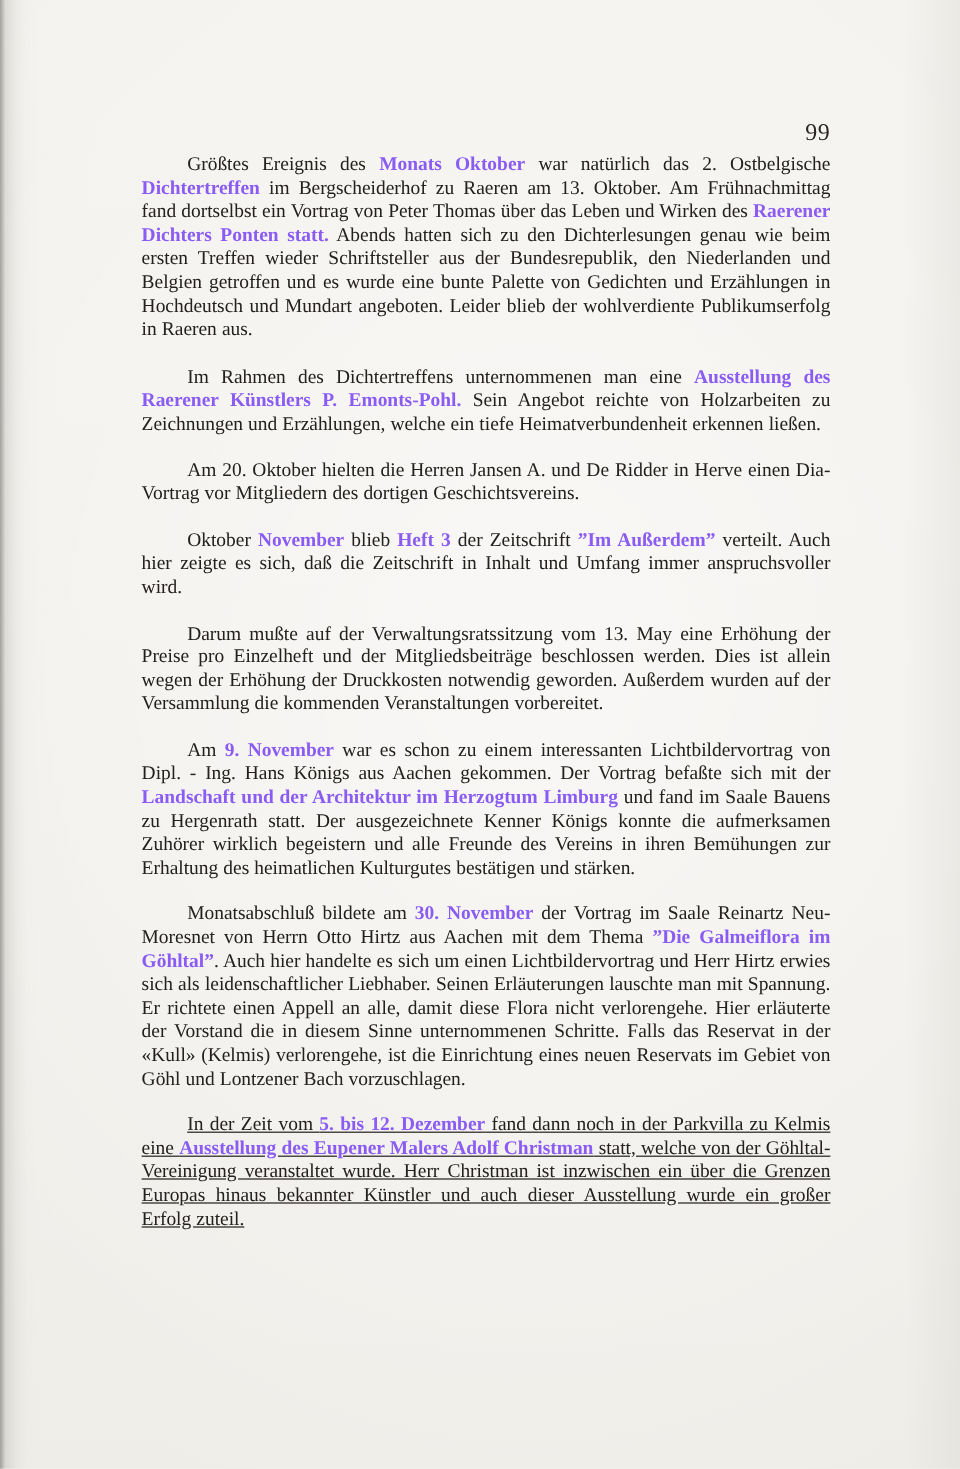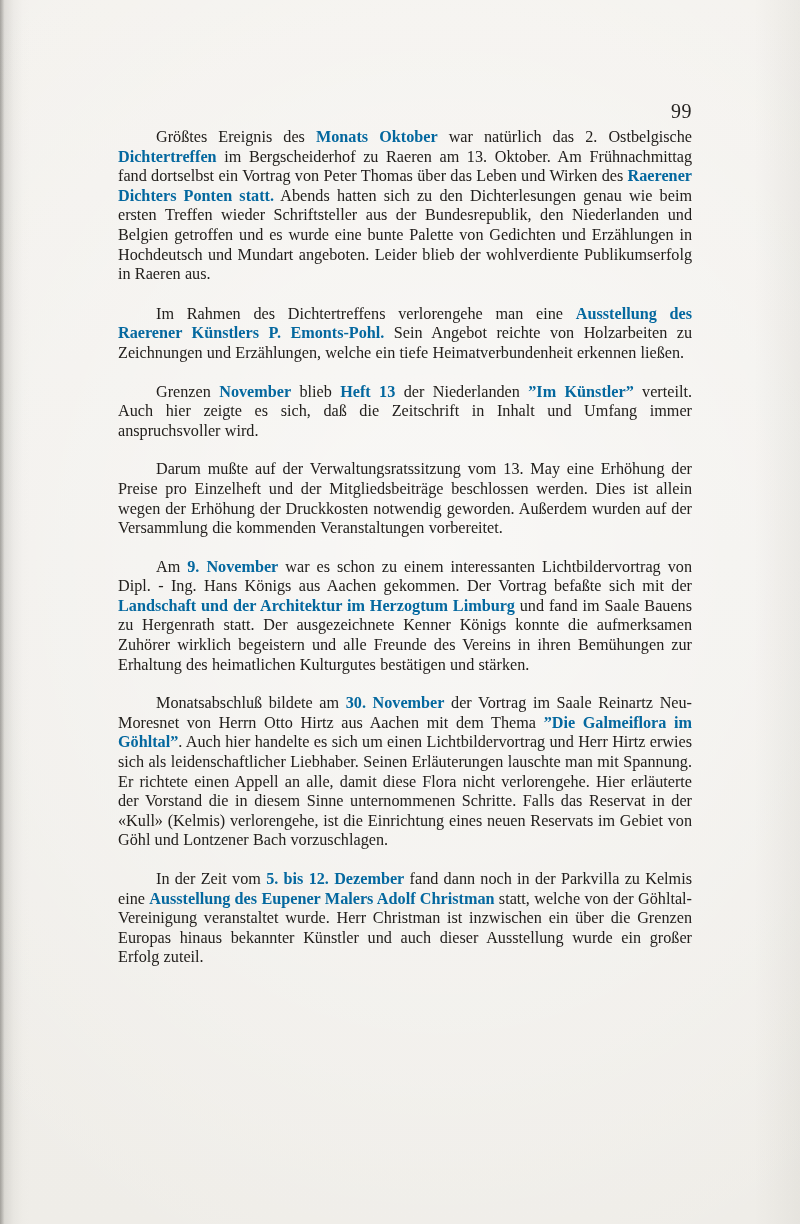--- a/index.html
+++ b/index.html
@@ -96,26 +96,26 @@
   p.para {
     margin: 0 0 19px 0;
     text-indent: 38px;
     text-align: justify;
     font-size: 16.2px;
     line-height: 19.6px;
     color: #25221f;
     word-spacing: 0.2px;
     -webkit-font-smoothing: antialiased;
   }
-  p.para:last-child { margin-bottom: 0; }
+  p.para:last-child { margin-bottom: 0; text-decoration: underline; }
 
   
   p.gap-lg { margin-bottom: 20px; }
 
-  b, strong { font-weight: bold; color: #0369a1; }
+  b, strong { font-weight: bold; color: #8b5cf6; }
 
   
   #content {
     filter: contrast(1.02) saturate(0.96);
   }
 </style>
 </head>
 <body>
 
 <div id="page" style="background: rgb(242, 240, 236);">
@@ -124,22 +124,23 @@
   <div id="gutter-shadow"></div>
   <div id="gutter-edge"></div>
   <div id="right-falloff"></div>
 
   <div id="content">
 
     <div id="folio">99</div>
 
     <div id="body-text" style="color: rgb(37, 34, 31);">
         <p class="para gap-lg"><span>Größtes Ereignis des </span><b>Monats Oktober</b><span> war natürlich das 2. Ostbelgische </span><b>Dichtertreffen</b><span> im Bergscheiderhof zu Raeren am 13. Oktober. Am Frühnachmittag fand dortselbst ein Vortrag von Peter Thomas über das Leben und Wirken des </span><b>Raerener Dichters Ponten statt.</b><span> Abends hatten sich zu den Dichterlesungen genau wie beim ersten Treffen wieder Schriftsteller aus der Bundesrepublik, den Niederlanden und Belgien getroffen und es wurde eine bunte Palette von Gedichten und Erzählungen in Hochdeutsch und Mundart angeboten. Leider blieb der wohlverdiente Publikumserfolg in Raeren aus.</span></p>
-        <p class="para"><span>Im Rahmen des Dichtertreffens verlorengehe man eine </span><b>Ausstellung des Raerener Künstlers P. Emonts-Pohl.</b><span> Sein Angebot reichte von Holzarbeiten zu Zeichnungen und Erzählungen, welche ein tiefe Heimatverbundenheit erkennen ließen.</span></p>
-        <p class="para"><span>Grenzen </span><b>November</b><span> blieb </span><b>Heft 13</b><span> der Niederlanden </span><b>”Im Künstler”</b><span> verteilt. Auch hier zeigte es sich, daß die Zeitschrift in Inhalt und Umfang immer anspruchsvoller wird.</span></p>
+        <p class="para"><span>Im Rahmen des Dichtertreffens unternommenen man eine </span><b>Ausstellung des Raerener Künstlers P. Emonts-Pohl.</b><span> Sein Angebot reichte von Holzarbeiten zu Zeichnungen und Erzählungen, welche ein tiefe Heimatverbundenheit erkennen ließen.</span></p>
+        <p class="para"><span>Am 20. Oktober hielten die Herren Jansen A. und De Ridder in Herve einen Dia-Vortrag vor Mitgliedern des dortigen Geschichtsvereins.</span></p>
+        <p class="para"><span>Oktober </span><b>November</b><span> blieb </span><b>Heft 3</b><span> der Zeitschrift </span><b>”Im Außerdem”</b><span> verteilt. Auch hier zeigte es sich, daß die Zeitschrift in Inhalt und Umfang immer anspruchsvoller wird.</span></p>
         <p class="para"><span>Darum mußte auf der Verwaltungsratssitzung vom 13. May eine Erhöhung der Preise pro Einzelheft und der Mitgliedsbeiträge beschlossen werden. Dies ist allein wegen der Erhöhung der Druckkosten notwendig geworden. Außerdem wurden auf der Versammlung die kommenden Veranstaltungen vorbereitet.</span></p>
         <p class="para"><span>Am </span><b>9. November</b><span> war es schon zu einem interessanten Lichtbildervortrag von Dipl. - Ing. Hans Königs aus Aachen gekommen. Der Vortrag befaßte sich mit der </span><b>Landschaft und der Architektur im Herzogtum Limburg</b><span> und fand im Saale Bauens zu Hergenrath statt. Der ausgezeichnete Kenner Königs konnte die aufmerksamen Zuhörer wirklich begeistern und alle Freunde des Vereins in ihren Bemühungen zur Erhaltung des heimatlichen Kulturgutes bestätigen und stärken.</span></p>
         <p class="para"><span>Monatsabschluß bildete am </span><b>30. November</b><span> der Vortrag im Saale Reinartz Neu-Moresnet von Herrn Otto Hirtz aus Aachen mit dem Thema </span><b>”Die Galmeiflora im Göhltal”</b><span>. Auch hier handelte es sich um einen Lichtbildervortrag und Herr Hirtz erwies sich als leidenschaftlicher Liebhaber. Seinen Erläuterungen lauschte man mit Spannung. Er richtete einen Appell an alle, damit diese Flora nicht verlorengehe. Hier erläuterte der Vorstand die in diesem Sinne unternommenen Schritte. Falls das Reservat in der «Kull» (Kelmis) verlorengehe, ist die Einrichtung eines neuen Reservats im Gebiet von Göhl und Lontzener Bach vorzuschlagen.</span></p>
         <p class="para"><span>In der Zeit vom </span><b>5. bis 12. Dezember</b><span> fand dann noch in der Parkvilla zu Kelmis eine </span><b>Ausstellung des Eupener Malers Adolf Christman</b><span> statt, welche von der Göhltal-Vereinigung veranstaltet wurde. Herr Christman ist inzwischen ein über die Grenzen Europas hinaus bekannter Künstler und auch dieser Ausstellung wurde ein großer Erfolg zuteil.</span></p>
       </div>
 
   </div>
 </div>
 
 </body></html>

